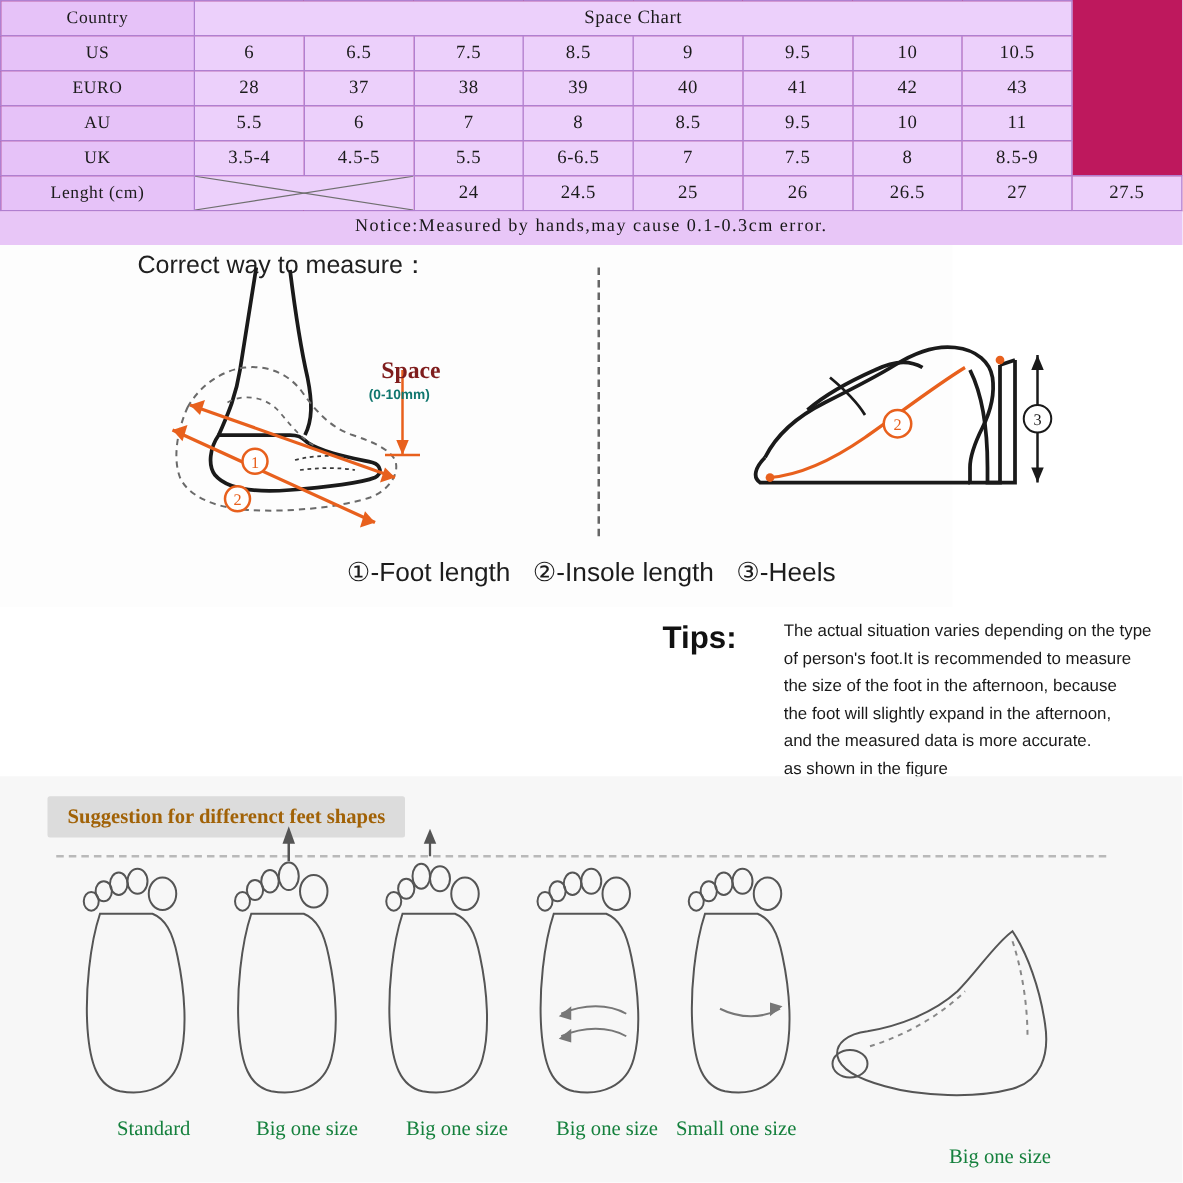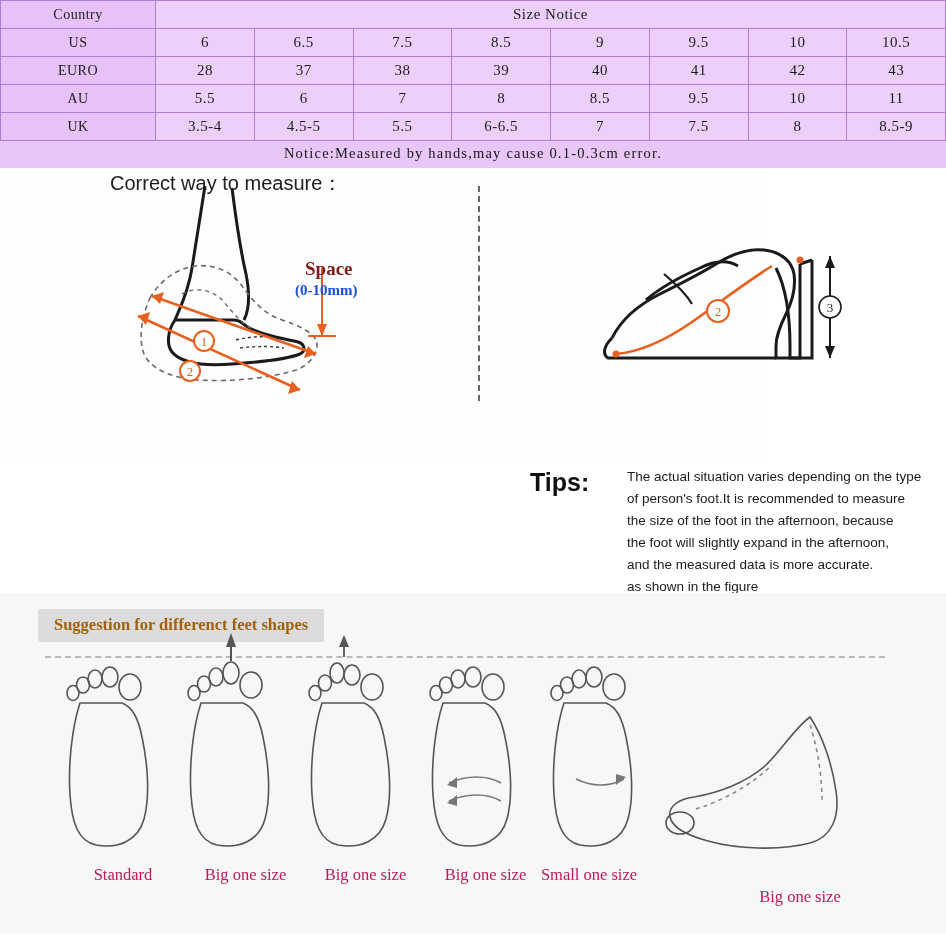--- a/index.html
+++ b/index.html
@@ -98,24 +98,24 @@
     top: 90px;
     color: #7f1d1d;
     font-weight: bold;
     font-size: 19px;
     font-family: "Liberation Serif", serif;
   }
   .space-sub {
     position: absolute;
     left: 295px;
     top: 114px;
-    color: #1d4ed8;
+    color: #0f766e;
     font-weight: bold;
-    font-size: 15px;
-    font-family: Liberation Serif, serif;
+    font-size: 11px;
+    font-family: Liberation Sans, sans-serif;
   }
   .legend-row {
     position: absolute;
     left: 0;
     top: 250px;
     width: 946px;
     text-align: center;
     font-size: 21px;
     color: #1c1c1c;
   }
@@ -177,40 +177,40 @@
     position: absolute;
     left: 0;
     top: 272px;
     width: 946px;
     height: 30px;
   }
   .feet-labels div {
     position: absolute;
     font-family: "Liberation Serif", serif;
     font-size: 16.5px;
-    color: #be185d;
+    color: #15803d;
     text-align: center;
   }
 
   .svg-layer {
     position: absolute;
     left: 0; top: 0;
     width: 946px;
     pointer-events: none;
   }
 </style>
 </head>
 <body>
 
 <div class="chart-wrap">
   <table class="size-chart">
     <tbody>
         <tr>
       <td class="rowhead">Country</td>
-      <td class="title-cell" colspan="8">Size Notice</td>
+      <td class="title-cell" colspan="8">Space Chart</td>
     </tr>
 
     <tr>
       <td class="rowhead">US</td>
       <td>6</td>
       <td>6.5</td>
       <td>7.5</td>
       <td>8.5</td>
       <td>9</td>
       <td>9.5</td>
@@ -247,20 +247,36 @@
       <td>3.5-4</td>
       <td>4.5-5</td>
       <td>5.5</td>
       <td>6-6.5</td>
       <td>7</td>
       <td>7.5</td>
       <td>8</td>
       <td>8.5-9</td>
     </tr>
 
+    <tr>
+      <td class="rowhead">Lenght (cm)</td>
+      <td class="xbox" colspan="2">
+        <svg viewBox="0 0 100 30" preserveAspectRatio="none">
+          <line x1="0" y1="0" x2="100" y2="30" stroke="#6f6f6f" stroke-width="1"></line>
+          <line x1="0" y1="30" x2="100" y2="0" stroke="#6f6f6f" stroke-width="1"></line>
+        </svg>
+      </td>
+      <td>24</td>
+      <td>24.5</td>
+      <td>25</td>
+      <td>26</td>
+      <td>26.5</td>
+      <td>27</td>
+      <td>27.5</td>
+    </tr>
 
   </tbody>
     </table>
   <div class="notice">Notice:Measured by hands,may cause 0.1-0.3cm error.</div>
 </div>
 
 <div class="measure-section">
   <div class="correct-title">Correct way to measure：</div>
   <div class="divider-dashed"></div>
 
@@ -321,20 +337,25 @@
     <line x1="830" y1="88" x2="830" y2="190" stroke="#1a1a1a" stroke-width="2"></line>
     <polygon points="830,88 825,100 835,100" fill="#1a1a1a"></polygon>
     <polygon points="830,190 825,178 835,178" fill="#1a1a1a"></polygon>
     <circle cx="830" cy="139" r="11" fill="#fff" stroke="#1a1a1a" stroke-width="1.6"></circle>
     <text x="830" y="144" font-size="13" text-anchor="middle" fill="#1a1a1a" font-family="Liberation Serif, serif">3</text>
   </svg>
 
   <div class="space-label">Space</div>
   <div class="space-sub">(0-10mm)</div>
 
+  <div class="legend-row">
+    <span>①-Foot length</span>
+    <span>②-Insole length</span>
+    <span>③-Heels</span>
+  </div>
 </div>
 
 <div class="tips-section">
   <div class="tips-label">Tips:</div>
   <div class="tips-body">
     <div>The actual situation varies depending on the type</div>
     <div>of person's foot.It is recommended to measure</div>
     <div>the size of the foot in the afternoon, because</div>
     <div>the foot will slightly expand in the afternoon,</div>
     <div>and the measured data is more accurate.</div>

